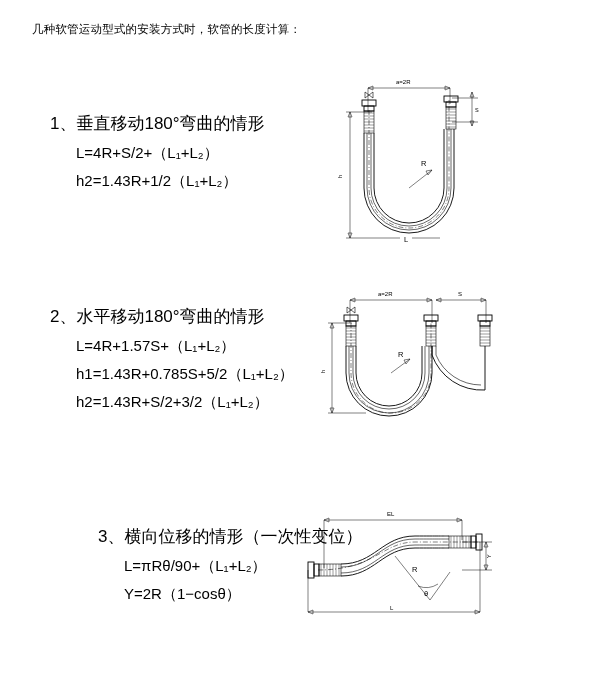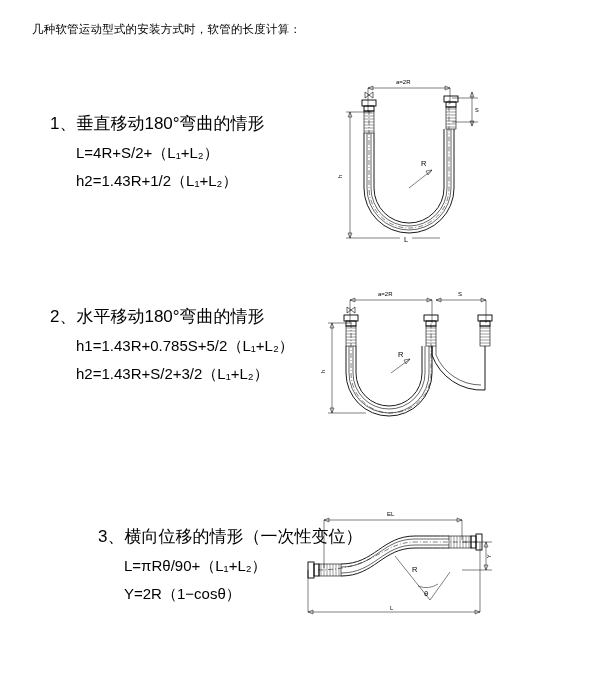--- a/index.html
+++ b/index.html
@@ -146,20 +146,21 @@
       <g>
         <text class="lblB" x="84" y="172">L</text>
         <line class="dim" x1="60" y1="168" x2="80" y2="168"></line>
         <line class="dim" x1="92" y1="168" x2="120" y2="168"></line>
       </g>
     </svg>
   </div>
 
   <div class="section" style="left:50px; top:305px;">
     <div class="sec-title">2、水平移动180°弯曲的情形</div>
+    <div class="formula">L=4R+1.57S+（L₁+L₂）</div>
     <div class="formula">h1=1.43R+0.785S+5/2（L₁+L₂）</div>
     <div class="formula">h2=1.43R+S/2+3/2（L₁+L₂）</div>
   </div>
 
   <div class="fig" style="left:310px; top:285px;">
     <svg width="210" height="170" viewBox="0 0 210 170">
 
       <g>
         <line class="dim" x1="40" y1="15" x2="122" y2="15"></line>
         <path class="dim" d="M40 15 l5 -2 v4 z" fill="#000"></path>

